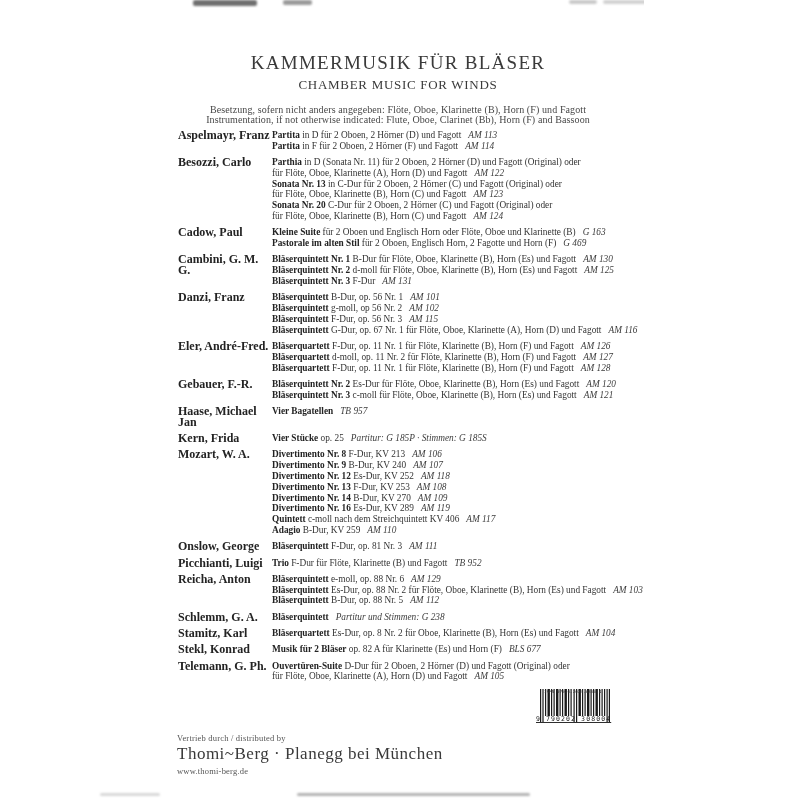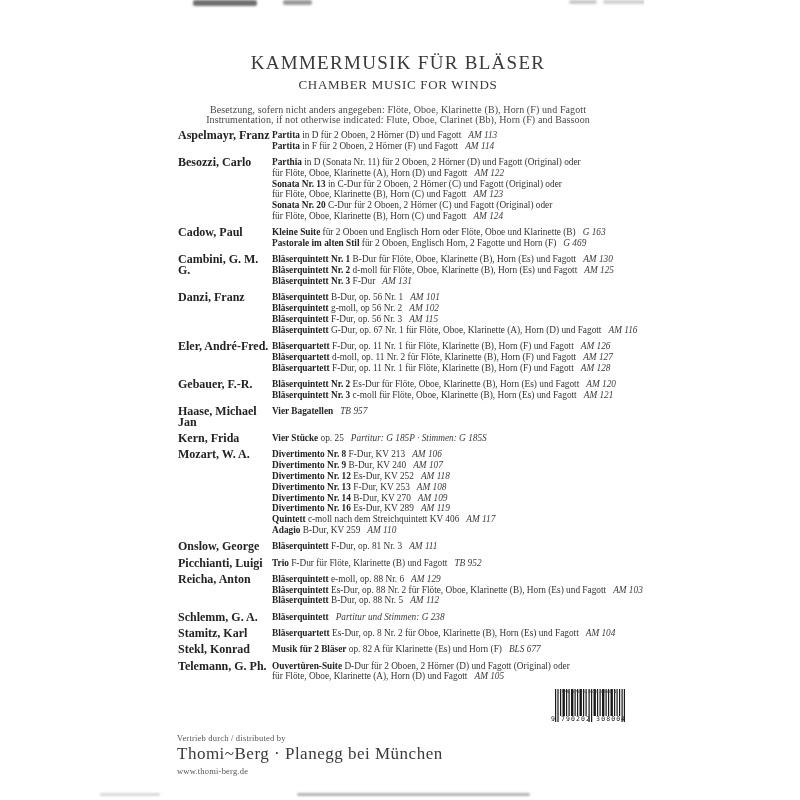--- a/index.html
+++ b/index.html
@@ -20,21 +20,21 @@
   .works { font-size:9.3px; line-height:10.8px; white-space:nowrap; color:#333333; }
   .seg-b { font-weight:bold; color:#232323;text-align:center; }
   .seg-r { color:#333333; }
   .seg-i { font-style:italic; color:#3d3d3d; margin-left:7px; }
 
   .footer { position:absolute; left:177px; top:733px; }
   .vertrieb { font-size:8.5px; color:#555555; letter-spacing:0.2px; }
   .brand { font-size:17px; color:#3a3a3a; letter-spacing:0.5px; margin-top:1px; }
   .url { font-size:8.5px; color:#555555; margin-top:2px; letter-spacing:0.2px; }
 
-  .barcode { position:absolute; left:551px; top:682px; width:80px; }
+  .barcode { position:absolute; left:536px; top:682px; width:80px;text-decoration:underline; }
   .ismn-wrap { height:5px; overflow:visible; padding-left:8px; }
   .ismn { display:inline-block; font-family:"DejaVu Sans Mono", monospace; font-size:8px; color:#3a3a3a;
           transform:scale(0.52); transform-origin:left top; white-space:nowrap; letter-spacing:0.2px; }
   .bars { display:block; margin-top:2px; margin-left:4px; }
   .ean { font-family:"DejaVu Sans Mono", monospace; font-size:6.5px; color:#222222;
          letter-spacing:1.1px; margin-top:-7px; white-space:nowrap; }
 </style>
 </head>
 <body>
 

